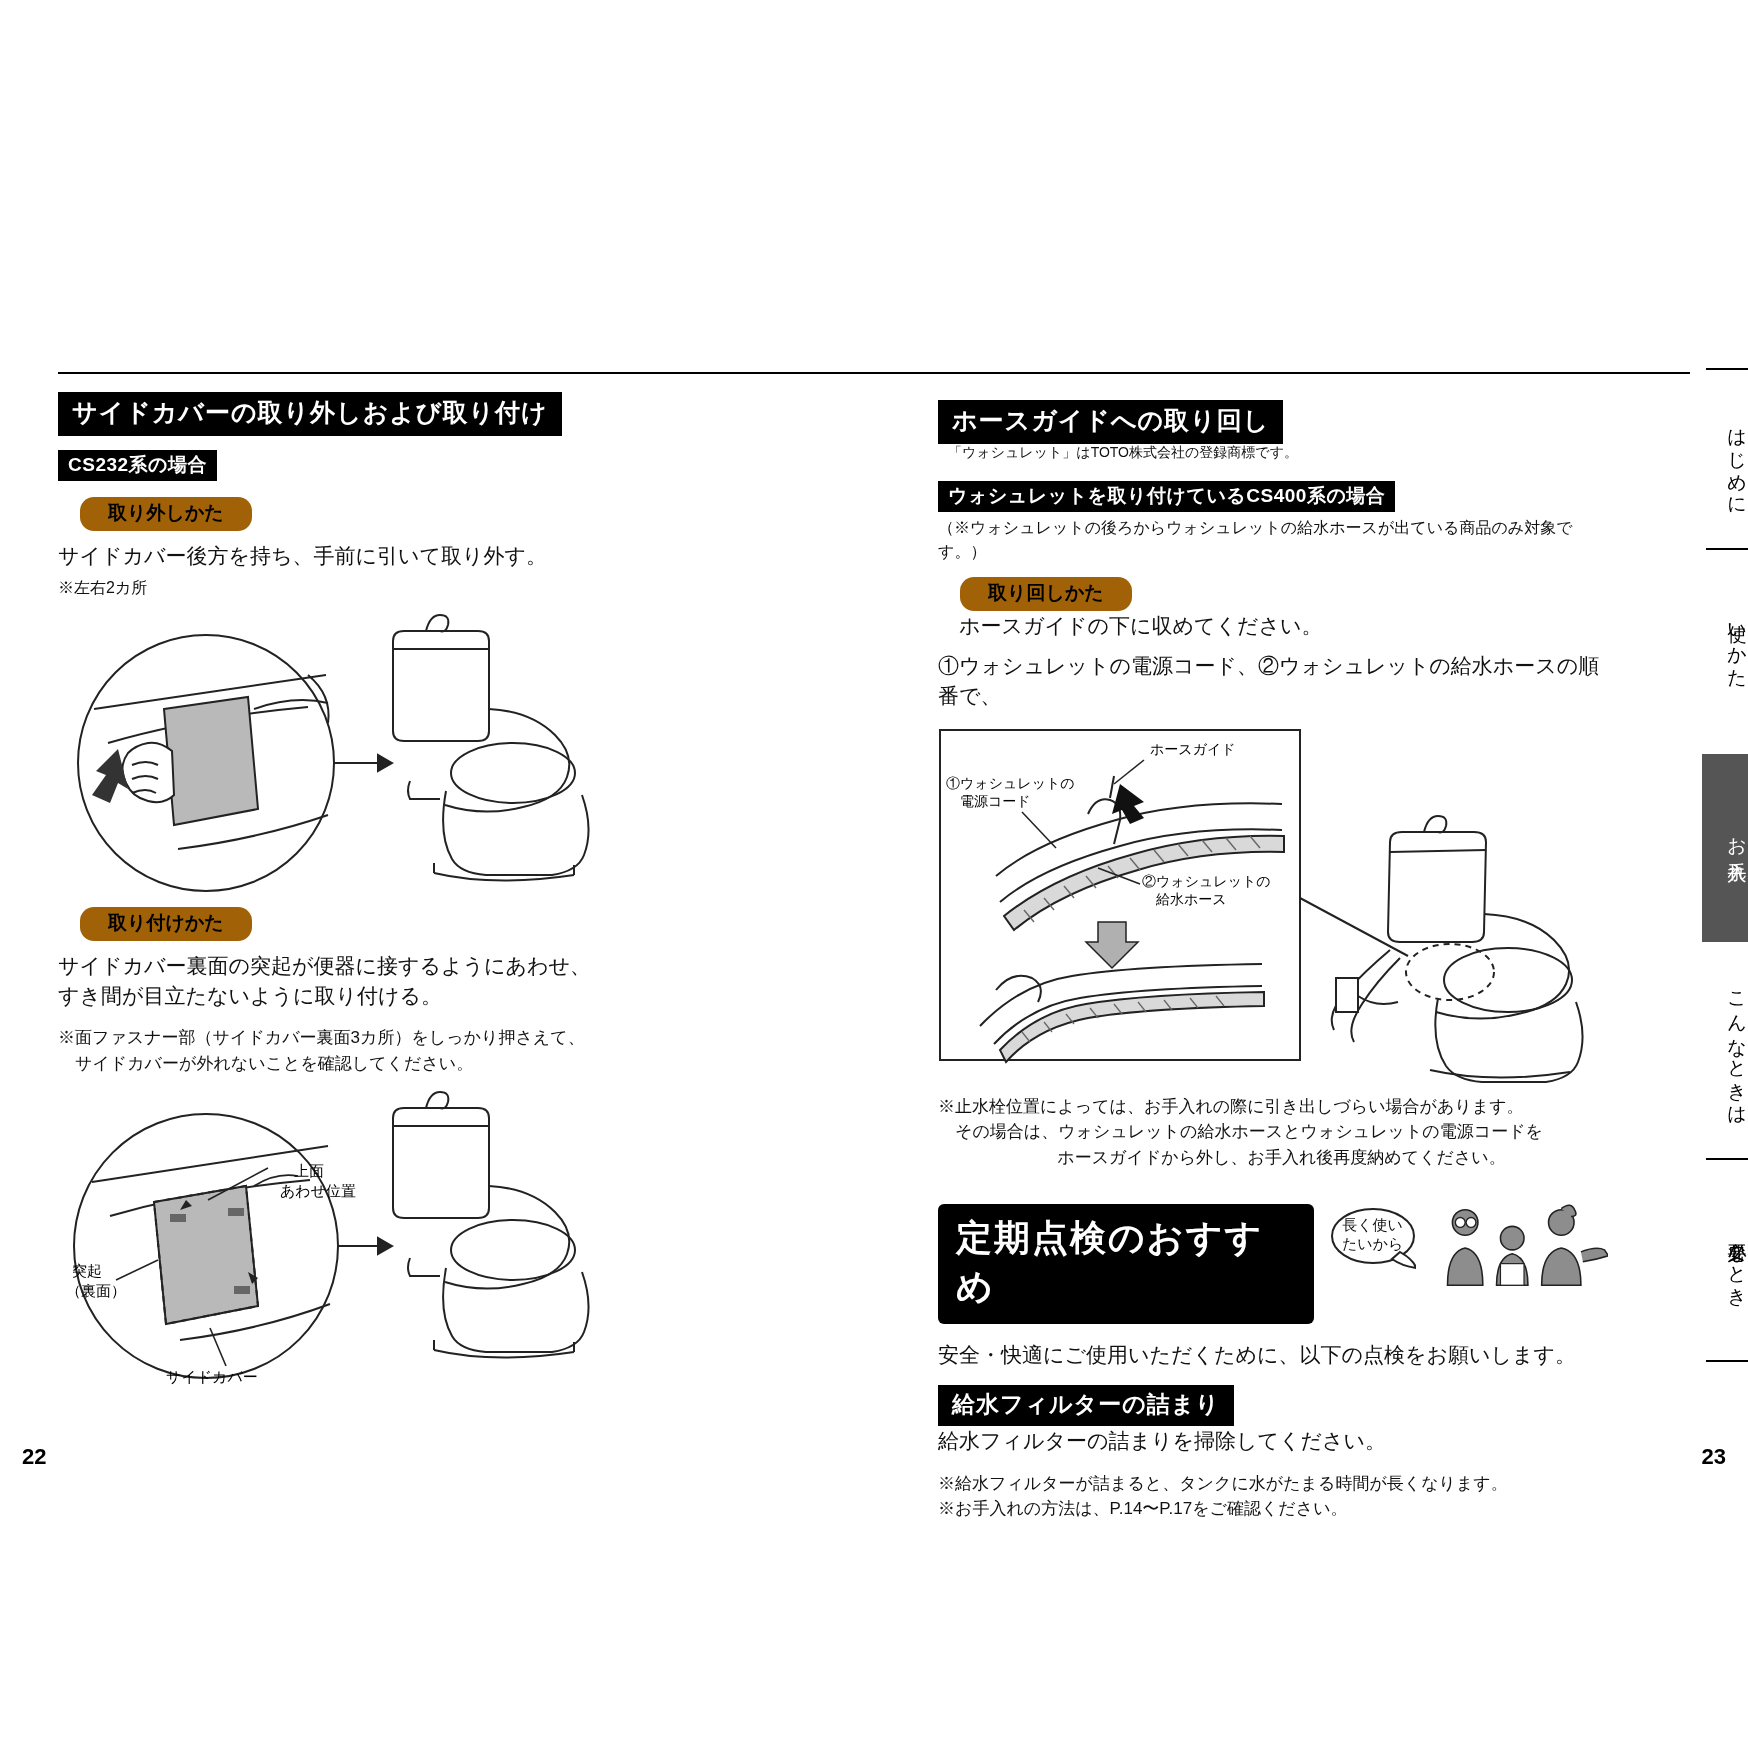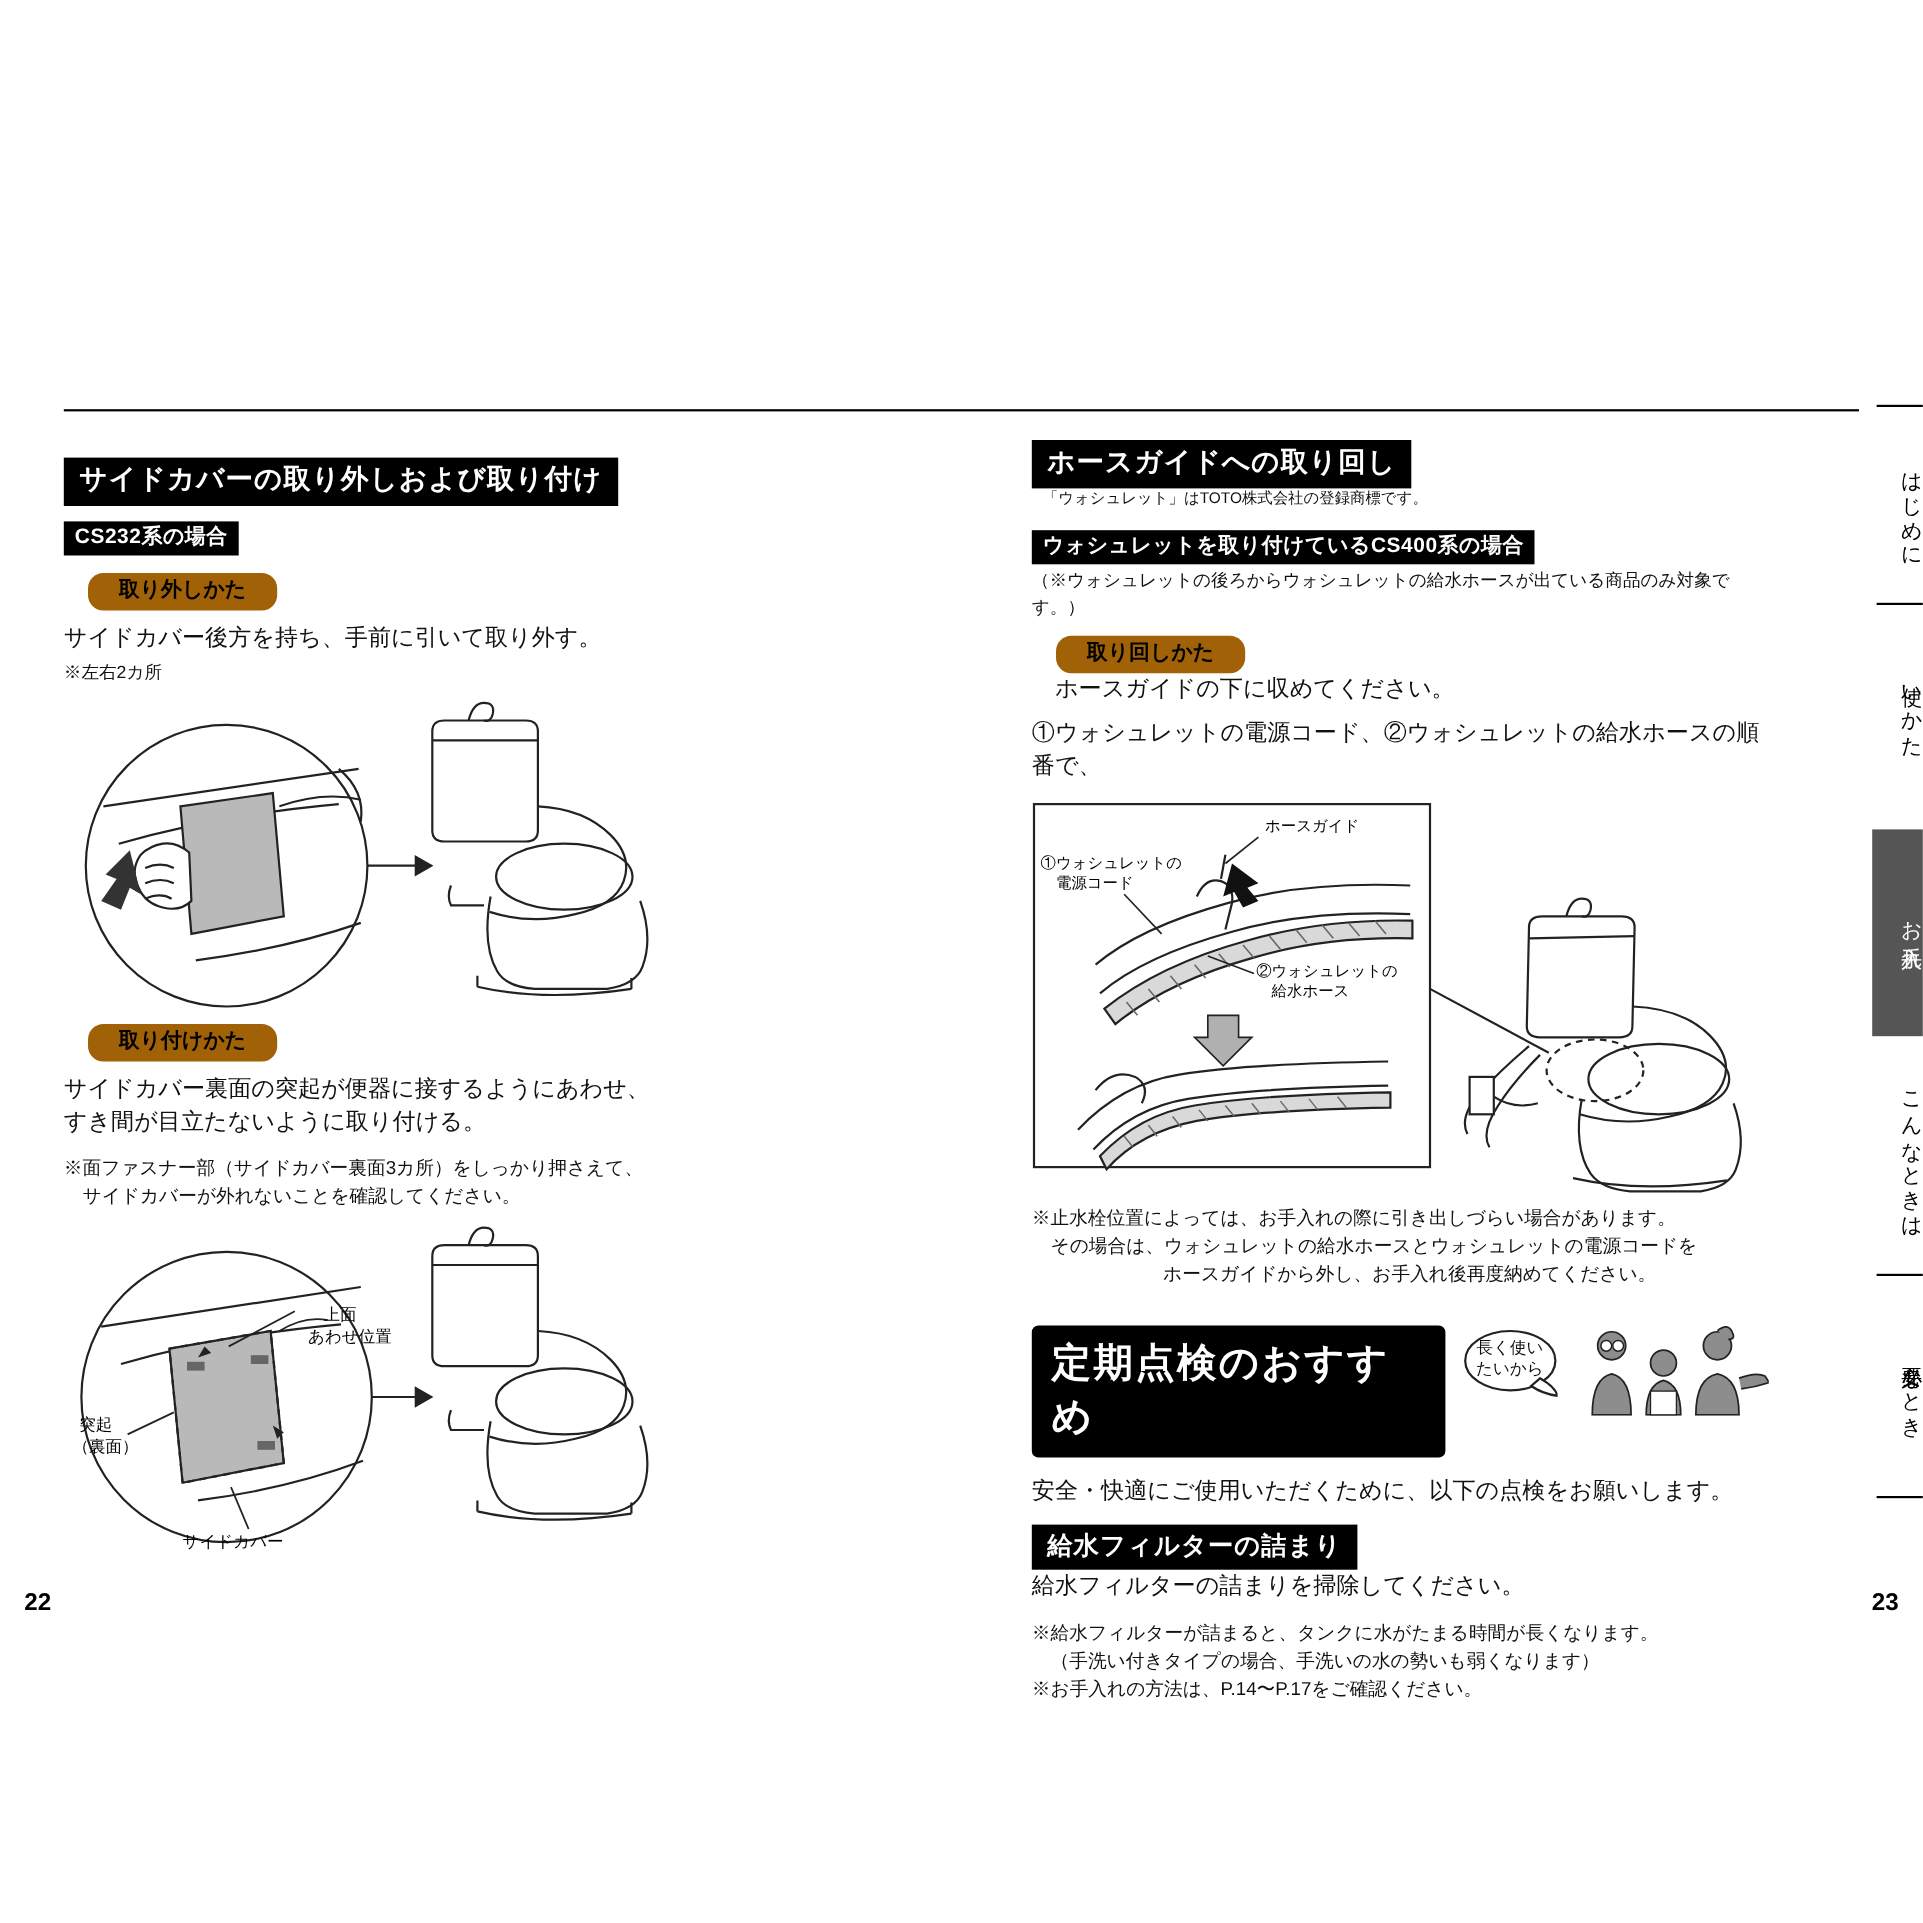--- a/index.html
+++ b/index.html
@@ -33,21 +33,21 @@
     position: absolute;
     left: 0;
     top: 0;
     width: 1632px;
     height: 2px;
     background: #000;
   }
   .col-left {
     position: absolute;
     left: 0;
-    top: 44px;
+    top: 20px;
     width: 790px;
   }
   .col-right {
     position: absolute;
     left: 880px;
     top: 28px;
     width: 670px;
   }
   
   .head-black {
@@ -451,21 +451,20 @@
 
         <div class="body-text" style="margin-top:16px;">安全・快適にご使用いただくために、以下の点検をお願いします。</div>
 
         <div style="margin-top:14px;">
           <div class="head-black" style="font-size:23px;">給水フィルターの詰まり</div>
         </div>
 
         <div class="body-text" style="margin-top:0;">給水フィルターの詰まりを掃除してください。</div>
 
         <div class="small-note" style="margin-top:14px;">※給水フィルターが詰まると、タンクに水がたまる時間が長くなります。</div>
-        <div class="small-note" style="margin-top:0;">　（手洗い付きタイプの場合、手洗いの水の勢いも弱くなります）</div>
         <div class="small-note" style="margin-top:0;">※お手入れの方法は、P.14〜P.17をご確認ください。</div>
       </div>
     </div>
   </div>
 
   <div class="side-tabs">
     <div class="tab-rule" style="top:0;"></div>
 
     <div class="tab" style="top:26px; height:134px;">
       <span class="tabinner">はじめに</span>

